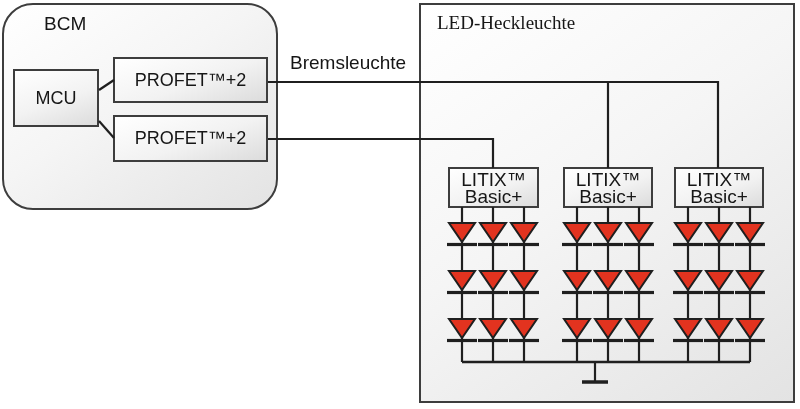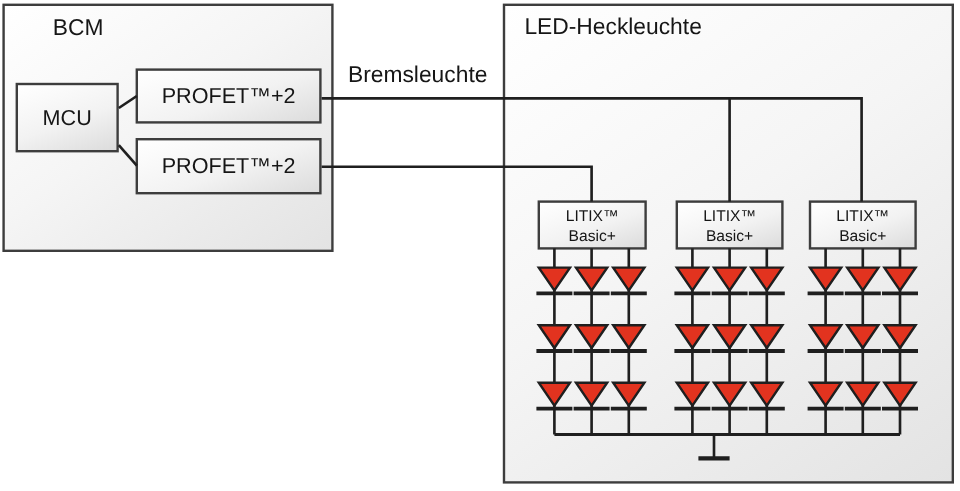--- a/index.html
+++ b/index.html
@@ -15,32 +15,32 @@
   .innerbox{
     position:absolute;box-sizing:border-box;
     border:2px solid #3d3d3d;
     background:linear-gradient(160deg,#ffffff 0%,#f2f2f2 55%,#dcdcdc 100%);
     display:flex;align-items:center;justify-content:center;
     z-index:2;
   }
   .bigtitle{position:absolute;font-size:19px;line-height:22px;white-space:nowrap;z-index:2;}
   .mcu-text{font-size:18px;}
   .profet-text{font-size:18px;white-space:nowrap;}
-  .litix-text{font-size:13px;line-height:17px;text-align:center;}
+  .litix-text{font-size:19px;line-height:17px;text-align:center;}
   .wire-label{position:absolute;font-size:19px;line-height:20px;white-space:nowrap;z-index:2;}
 
   
-  .bcm-box{left:2px;top:3px;width:276px;height:207px;}
+  .bcm-box{left:2px;top:3px;width:276px;height:207px;border-radius:31px;}
   .bcm-title{left:40px;top:8px;}
   .mcu-box{left:9px;top:64px;width:86px;height:58px;}
   .profet1-box{left:109px;top:52px;width:155px;height:46px;}
   .profet2-box{left:109px;top:110px;width:155px;height:47px;}
 
   .led-box{left:419px;top:3px;width:376px;height:400px;}
-  .led-title{left:16px;top:7px;}
+  .led-title{left:16px;top:7px;font-family:Liberation Serif, serif;}
   .litix1-box{left:27px;top:162px;width:91px;height:41px;}
   .litix2-box{left:142px;top:162px;width:90px;height:41px;}
   .litix3-box{left:253px;top:162px;width:90px;height:41px;}
 
   .brake-label{left:290px;top:53px;}
   .tail-label{left:290px;top:110px;}
 
   .wiring{position:absolute;left:0;top:0;width:800px;height:409px;z-index:3;pointer-events:none;}
 </style>
 </head>

